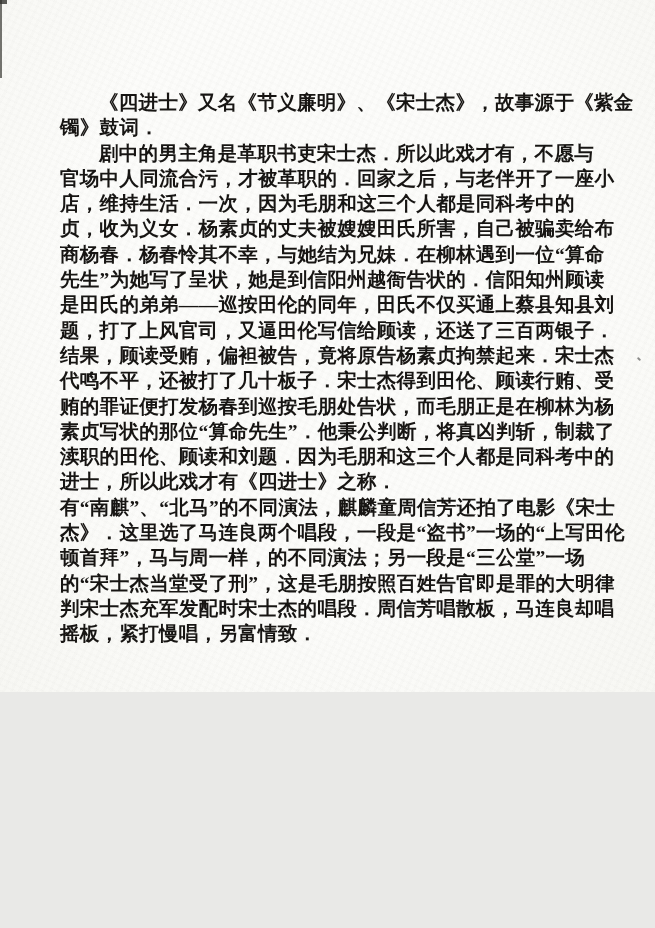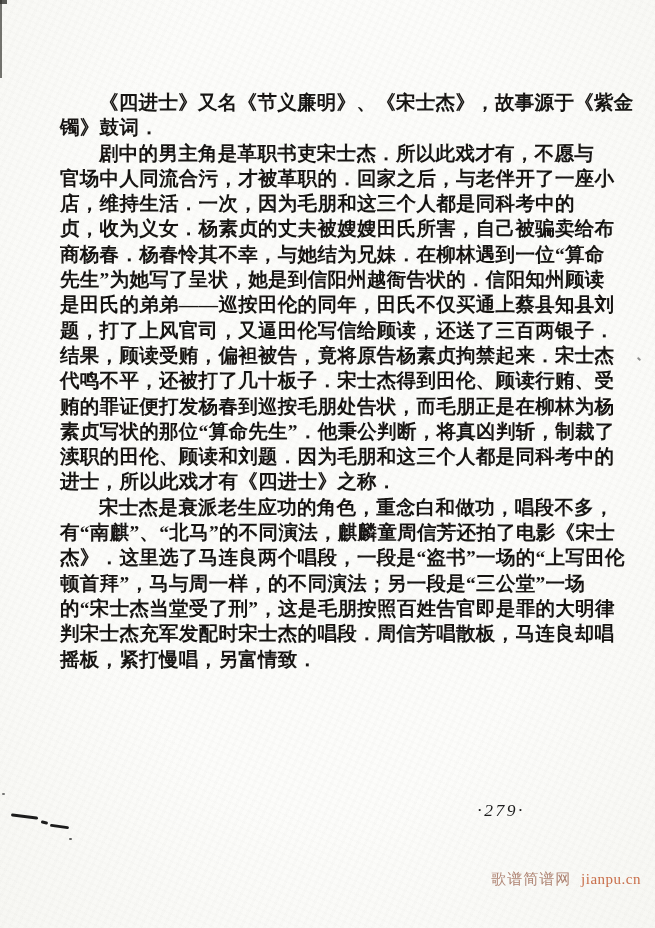--- a/index.html
+++ b/index.html
@@ -3,21 +3,21 @@
 <meta charset="utf-8">
 <style>
   html, body { margin: 0; padding: 0; }
   body {
     width: 655px; height: 928px;
     background: #e9e9e7;
     font-family: "Liberation Serif", "DejaVu Serif", serif;
   }
   .page {
     position: relative;
-    width: 655px; height: 928px;
+    width: 655px; height: 692px;
     overflow: hidden;
     background: radial-gradient(ellipse at 50% 42%, #fcfcfa 55%, #f7f7f3 100%);
     color: #161616;
   }
   
   .page::before {
     content: "";
     position: absolute; inset: 0;
     background:
       repeating-linear-gradient(115deg, rgba(200,200,195,0.05) 0 3px, rgba(255,255,255,0) 3px 7px),
@@ -99,21 +99,20 @@
       <div class="line">题，打了上风官司，又逼田伦写信给顾读，还送了三百两银子．</div>
       <div class="line">结果，顾读受贿，偏袒被告，竟将原告杨素贞拘禁起来．宋士杰</div>
       <div class="line">代鸣不平，还被打了几十板子．宋士杰得到田伦、顾读行贿、受</div>
       <div class="line">贿的罪证便打发杨春到巡按毛朋处告状，而毛朋正是在柳林为杨</div>
       <div class="line">素贞写状的那位“算命先生”．他秉公判断，将真凶判斩，制裁了</div>
       <div class="line">渎职的田伦、顾读和刘题．因为毛朋和这三个人都是同科考中的</div>
       <div class="line">进士，所以此戏才有《四进士》之称．</div>
     </div>
 
     <div class="para">
-      <div class="line first">宋士杰是衰派老生应功的角色，重念白和做功，唱段不多，</div>
       <div class="line">有“南麒”、“北马”的不同演法，麒麟童周信芳还拍了电影《宋士</div>
       <div class="line">杰》．这里选了马连良两个唱段，一段是“盗书”一场的“上写田伦</div>
       <div class="line">顿首拜”，马与周一样，的不同演法；另一段是“三公堂”一场</div>
       <div class="line">的“宋士杰当堂受了刑”，这是毛朋按照百姓告官即是罪的大明律</div>
       <div class="line">判宋士杰充军发配时宋士杰的唱段．周信芳唱散板，马连良却唱</div>
       <div class="line">摇板，紧打慢唱，另富情致．</div>
     </div>
 
   </div>
 

